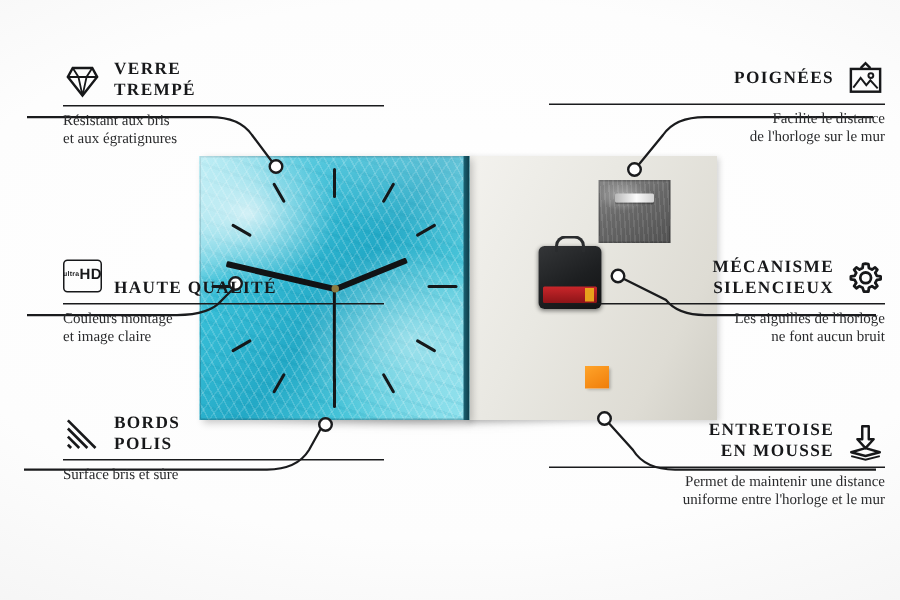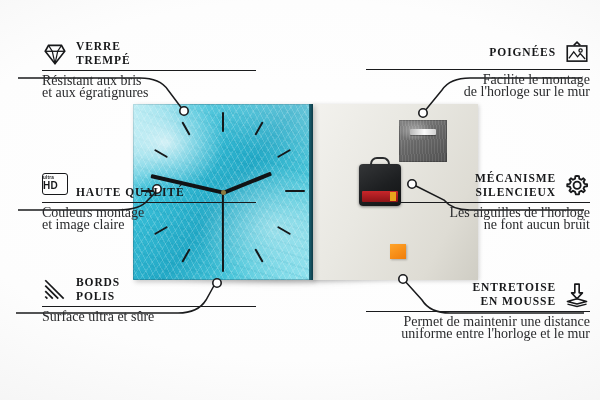--- a/index.html
+++ b/index.html
@@ -95,27 +95,27 @@
   .feat { position:absolute; z-index:6; width:214px; }
   .feat.left  { left:10px;  text-align:left;margin-left:32px; }
   .feat.right { right:10px; text-align:right; }
   .fhead { display:flex; align-items:center; gap:8px; }
   .feat.right .fhead { justify-content:flex-end; }
   .ftitle {
     font-size:11.5px; font-weight:700; letter-spacing:.9px;
     color:#17181a; line-height:13.5px; text-transform:uppercase;
   }
   .rule { height:1.4px; background:#1a1b1d; margin:3px 0 4px; }
-  .fdesc { font-size:14px; color:#2a2b2d; line-height:11.6px; }
+  .fdesc { font-size:10px; color:#2a2b2d; line-height:11.6px; }
   .ico { width:26px; height:26px; flex:0 0 26px; color:#17181a; }
   .ico svg { display:block; width:26px; height:26px; }
 
   .hdbox {
     width:26px; height:22px; border:1.6px solid #17181a; border-radius:3px;
-    display:flex; flex-direction:column; align-items:flex-start; justify-content:center;
+    display:flex; align-items:center; justify-content:center;
     line-height:1;
   }
   .hdbox .u { font-size:4.6px; font-weight:700; letter-spacing:.2px; color:#17181a;
     font-family:"Liberation Sans", sans-serif; }
   .hdbox .h { font-size:10px; font-weight:700; color:#17181a; letter-spacing:.3px;
     font-family:"Liberation Sans", sans-serif; margin-top:.5px; }
 
   
   #f-verre  { top:40px;  }
   #f-impr   { top:172px; }
@@ -242,41 +242,41 @@
           <path d="M3 18 L5 20"></path>
         </svg>
       </span>
       <span class="ftitle">
         <span>BORDS</span><br>
         <span>POLIS</span>
       </span>
     </div>
     <div class="rule"></div>
     <div class="fdesc">
-      <span>Surface ultra et sûre</span>
+      <span>Surface bris et sûre</span>
     </div>
   </div>
 
   <div class="feat right" id="f-poig">
     <div class="fhead">
       <span class="ftitle">
         <span>POIGNÉES</span><br>
       </span>
       <span class="ico">
         <svg viewBox="0 0 24 24" fill="none" stroke="currentColor" stroke-width="1.5">
           <path d="M9 5 L12 2 L15 5"></path>
           <rect x="3" y="5.5" width="18" height="14"></rect>
           <path d="M4.5 17 L9 11 L12.5 15.5 L15 12.5 L19.5 17.5" stroke-width="1.2"></path>
           <circle cx="15.3" cy="9.6" r="1.5" stroke-width="1.2"></circle>
         </svg>
       </span>
     </div>
     <div class="rule"></div>
     <div class="fdesc">
-      <span>Facilite le montage</span><br>
+      <span>Facilite le distance</span><br>
       <span>de l'horloge sur le mur</span>
     </div>
   </div>
 
   <div class="feat right" id="f-entr">
     <div class="fhead">
       <span class="ftitle">
         <span>ENTRETOISE</span><br>
         <span>EN MOUSSE</span>
       </span>

